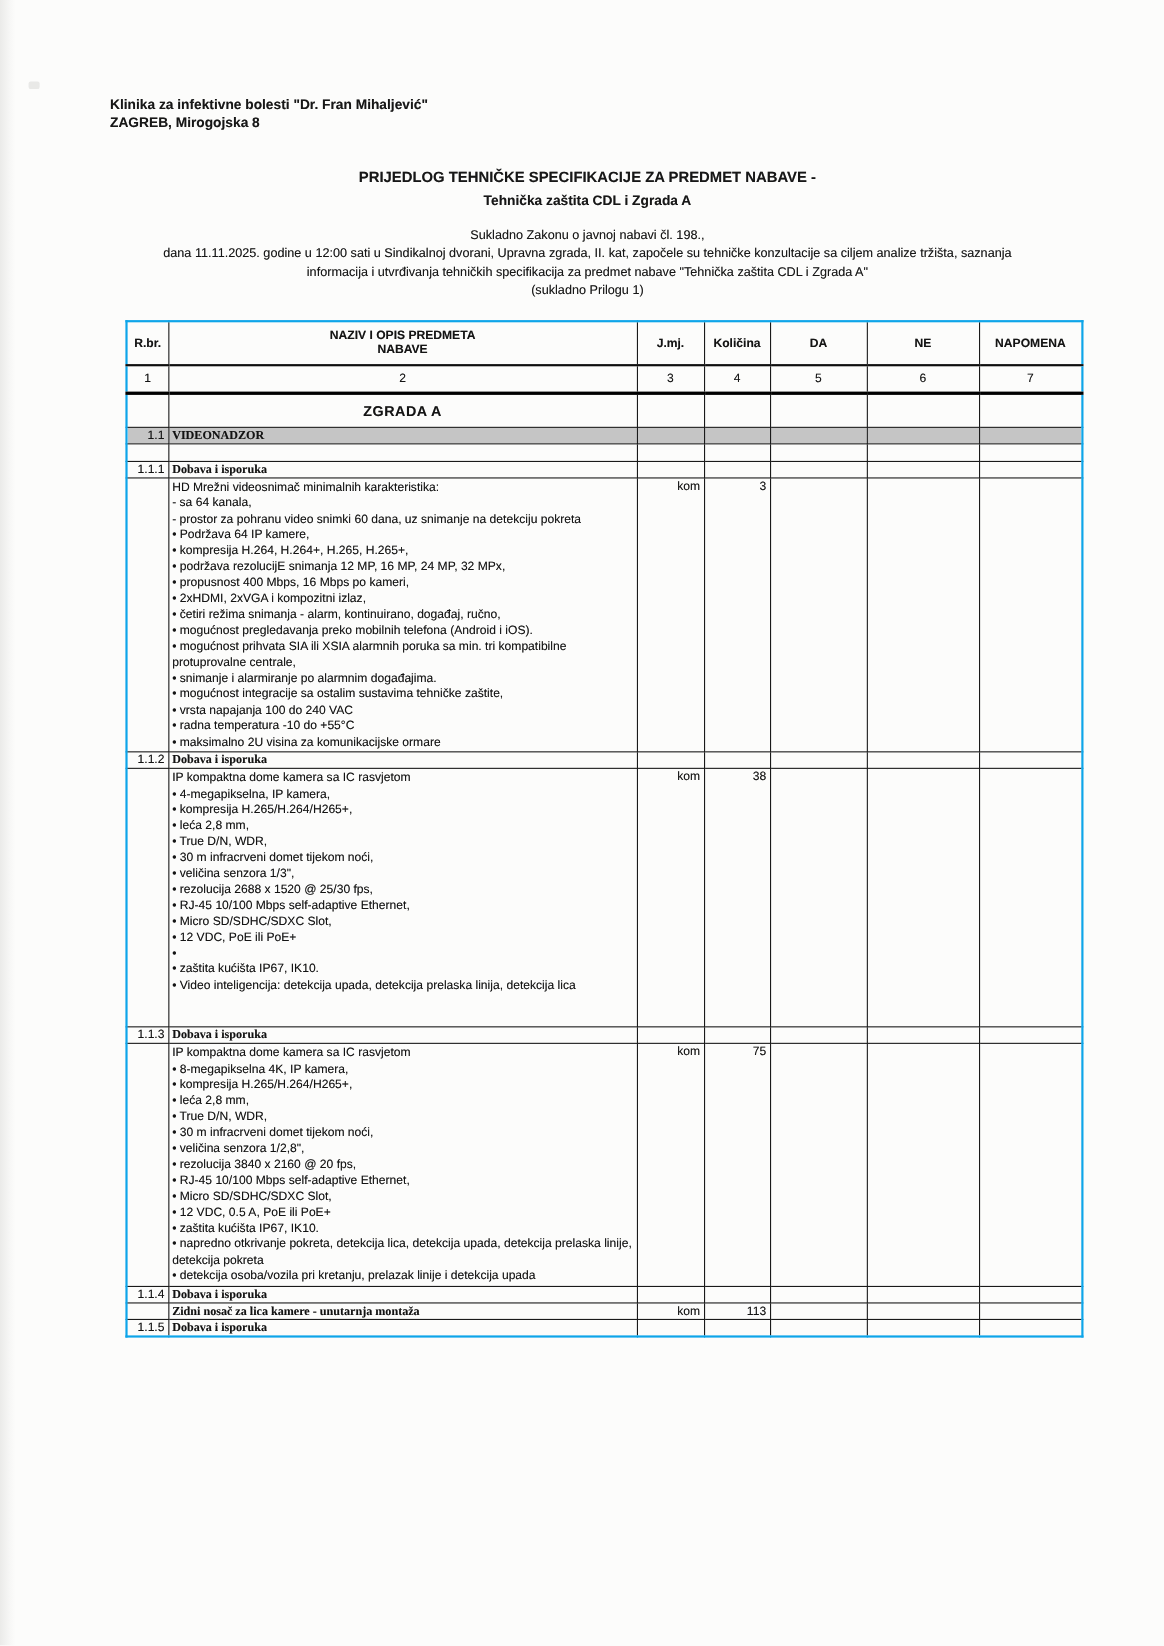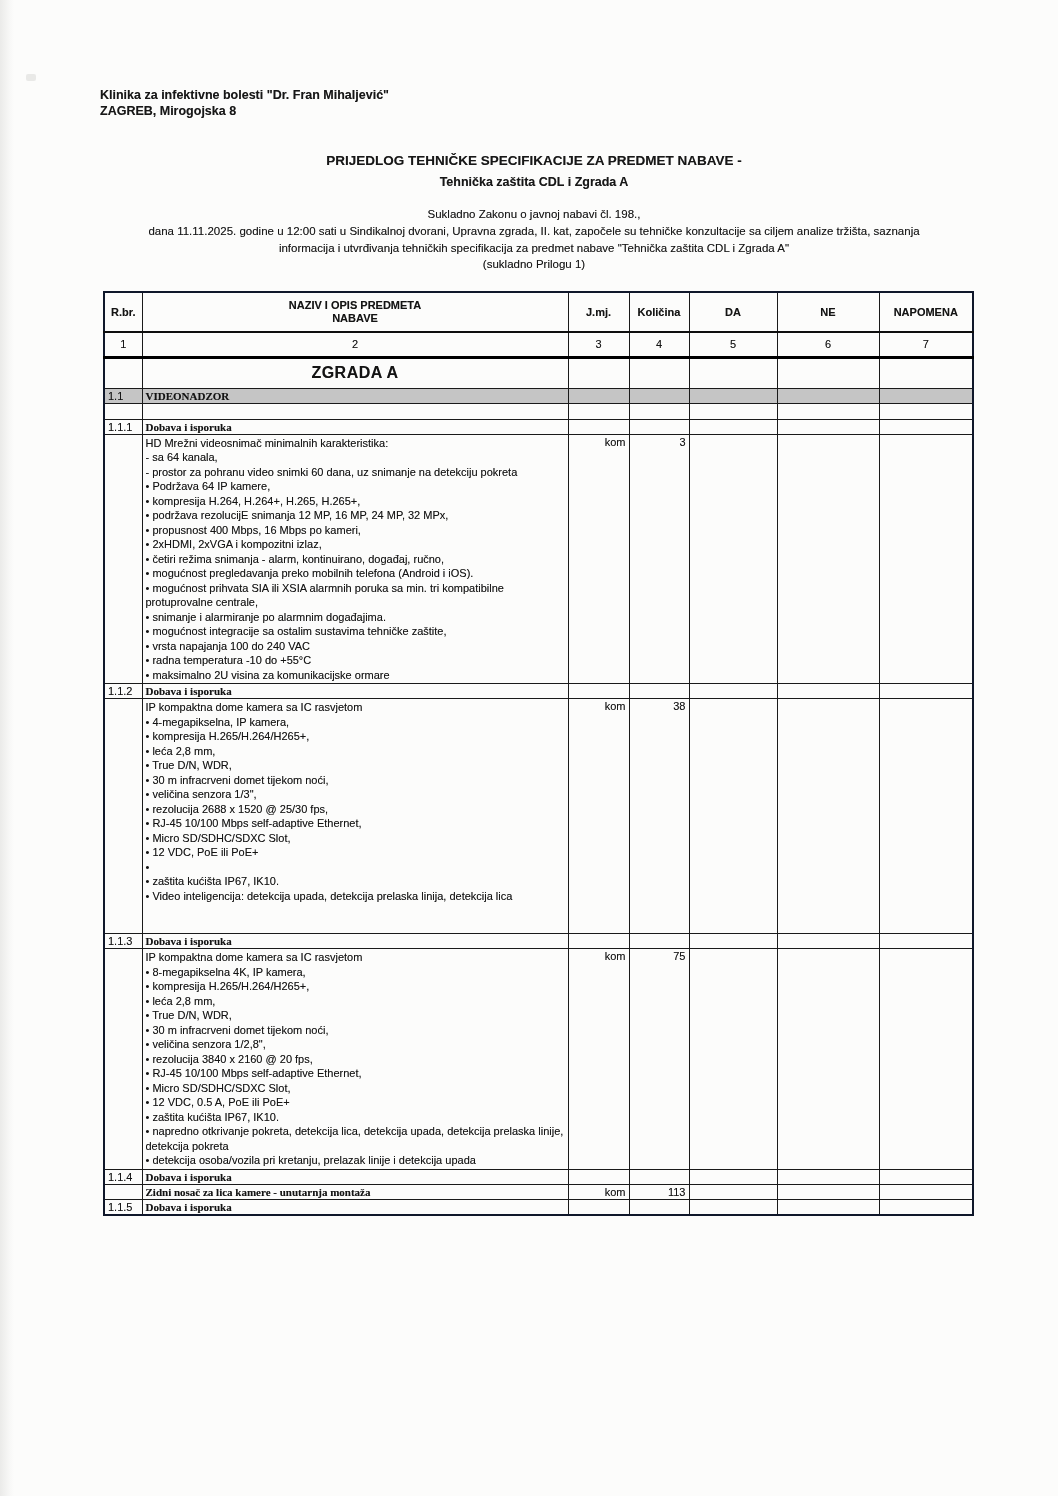--- a/index.html
+++ b/index.html
@@ -29,46 +29,46 @@
   .titleblock {
     position: absolute; left: 0; top: 153px; width: 1068px; text-align: center;
   }
   .title-1 { font-weight: bold; font-size: 13.5px; line-height: 16px; }
   .title-2 { font-weight: bold; font-size: 12.5px; line-height: 16px; margin-top: 5px; }
   .intro {
     position: absolute; left: 0; top: 206px; width: 1068px; text-align: center;
     font-size: 11.5px; line-height: 16.8px;
   }
   table.spec {
-    position: absolute; left: 103px; top: 291px; width: 869px;
+    position: absolute; left: 114px; top: 291px; width: 869px;
     border-collapse: collapse; table-layout: fixed;
     font-size: 11px; color: #141414;
-    border: 2px solid #0f172a;
+    border: 2px solid #0ea5e9;
   }
   table.spec td, table.spec th {
     border: 1px solid #1a1a1a;
     padding: 1px 3px;
     vertical-align: top;
     overflow: hidden;
   }
   tr.r-head th {
     font-size: 11px; font-weight: bold; text-align: center;
     vertical-align: middle; line-height: 13px; white-space: pre-line;
     border-bottom: 2px solid #0e0e0e;
   }
   tr.r-nums td {
     text-align: center; vertical-align: middle;
     border-bottom: 3px solid #000;
   }
   tr.r-section td { vertical-align: middle; }
   tr.r-section td.section-name {
-    font-size: 16px; font-weight: bold; text-align: center; letter-spacing: .5px;
+    font-size: 13px; font-weight: bold; text-align: center; letter-spacing: .5px;
   }
   tr.r-gray td { background: #c5c5c5; }
-  td.code { text-align: left; padding-top: 1px; margin-top: 16px; }
+  td.code { text-align: right; padding-top: 1px; margin-top: 16px; }
   td.item-label { font-weight: bold; font-family: Liberation Serif, serif; }
   td.desc { padding: 2px 5px 0 4px; line-height: 14.5px; }
   .spec-title { font-weight: normal; }
   .spec-body { white-space: pre-line; }
   td.unit-cell, td.qty-cell { text-align: right; vertical-align: middle; margin-left: 12px; }
 </style>
 </head>
 <body>
 
 <div class="scan-edge"></div>

